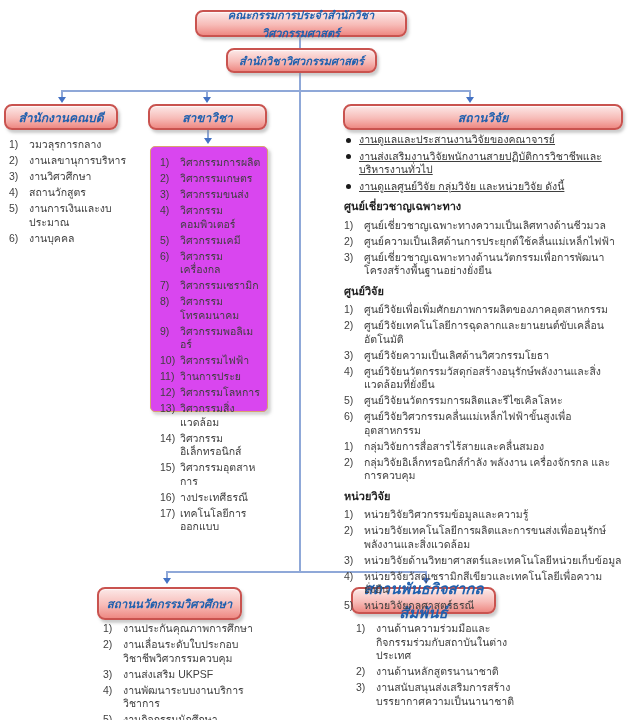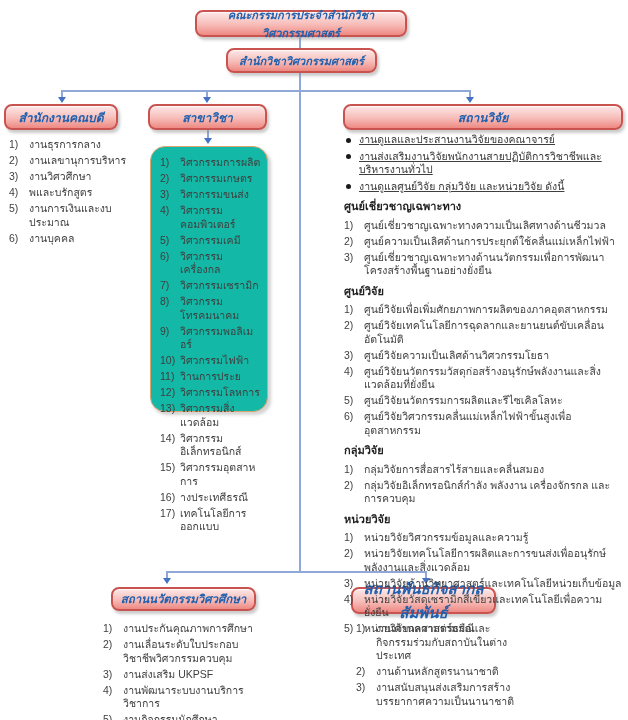--- a/index.html
+++ b/index.html
@@ -39,21 +39,21 @@
   ul.bullets li{position:relative;padding-left:15px;margin:0 0 3px 0;color:#3a3a3a;}
   ul.bullets li::before{
     content:"";position:absolute;left:2px;top:4.5px;width:5px;height:5px;border-radius:50%;
     background:#1a1a1a;
   }
   .listcol{position:absolute;font-size:10.5px;line-height:13.5px;color:#3f3f3f;}
   .sec-heading{font-weight:bold;color:#1f1f1f;font-size:11px;margin:7px 0 5px 0;font-family:Liberation Serif, serif;}
   .sec-items{margin-left:22px;}
   .dept-panel{
     position:absolute;
-    border:1.5px solid #d9a46e;border-radius:15px;background:#14b8a6;
+    border:1.5px solid #d9a46e;border-radius:5px;background:#d946ef;
     box-shadow:2.5px 3px 3px rgba(170,170,170,.5);
     box-sizing:border-box;padding:9px 6px 6px 9px;
   }
 </style>
 </head>
 <body>
 
 <div id="canvas">
 
   <div class="vline" style="left:299px;top:36px;height:12px;"></div>
@@ -92,34 +92,34 @@
   </div>
 
   <div class="hbox" style="left:148px;top:104px;width:119px;height:26px;font-size:12px;">
     <span>สาขาวิชา</span>
   </div>
 
   <div class="hbox" style="left:343px;top:104px;width:280px;height:26px;font-size:12px;">
     <span>สถานวิจัย</span>
   </div>
 
-  <div class="hbox" style="left:111px;top:587px;width:145px;height:24px;font-size:11.5px;">
+  <div class="hbox" style="left:97px;top:587px;width:145px;height:33px;font-size:11.5px;">
     <span>สถานนวัตกรรมวิศวศึกษา</span>
   </div>
 
   <div class="hbox" style="left:351px;top:587px;width:145px;height:27px;font-size:15px;">
     <span>สถานพันธกิจสากลสัมพันธ์</span>
   </div>
 
   <div class="listcol" style="left:9px;top:138px;width:140px;">
     <ol class="numbered">
-        <li>งานธุรการกลาง</li>
+        <li>วมวลุรการกลาง</li>
         <li>งานเลขานุการบริหาร</li>
         <li>งานวิศวศึกษา</li>
-        <li>พและบรักสูตร</li>
+        <li>สถานวักสูตร</li>
         <li>งานการเงินและงบประมาณ</li>
         <li>งานบุคคล</li>
       </ol>
   </div>
 
   <div class="dept-panel" style="left:150px;top:146px;width:118px;height:266px;">
     <div class="listcol" style="position:static;">
       <ol class="numbered" style="--x:0;">
           <li>วิศวกรรมการผลิต</li>
           <li>วิศวกรรมเกษตร</li>
@@ -159,21 +159,20 @@
     <div class="sec-heading">ศูนย์วิจัย</div>
     <ol class="numbered sec-items">
         <li>ศูนย์วิจัยเพื่อเพิ่มศักยภาพการผลิตของภาคอุตสาหกรรม</li>
         <li>ศูนย์วิจัยเทคโนโลยีการฉุดลากและยานยนต์ขับเคลื่อนอัตโนมัติ</li>
         <li>ศูนย์วิจัยความเป็นเลิศด้านวิศวกรรมโยธา</li>
         <li>ศูนย์วิจัยนวัตกรรมวัสดุก่อสร้างอนุรักษ์พลังงานและสิ่งแวดล้อมที่ยั่งยืน</li>
         <li>ศูนย์วิจัยนวัตกรรมการผลิตและรีไซเคิลโลหะ</li>
         <li>ศูนย์วิจัยวิศวกรรมคลื่นแม่เหล็กไฟฟ้าขั้นสูงเพื่ออุตสาหกรรม</li>
       </ol>
 
-    <div class="sec-heading">กลุ่มวิจัย</div>
     <ol class="numbered sec-items">
         <li>กลุ่มวิจัยการสื่อสารไร้สายและคลื่นสมอง</li>
         <li>กลุ่มวิจัยอิเล็กทรอนิกส์กำลัง พลังงาน เครื่องจักรกล และการควบคุม</li>
       </ol>
 
     <div class="sec-heading">หน่วยวิจัย</div>
     <ol class="numbered sec-items">
         <li>หน่วยวิจัยวิศวกรรมข้อมูลและความรู้</li>
         <li>หน่วยวิจัยเทคโนโลยีการผลิตและการขนส่งเพื่ออนุรักษ์พลังงานและสิ่งแวดล้อม</li>
         <li>หน่วยวิจัยด้านวิทยาศาสตร์และเทคโนโลยีหน่วยเก็บข้อมูล</li>

